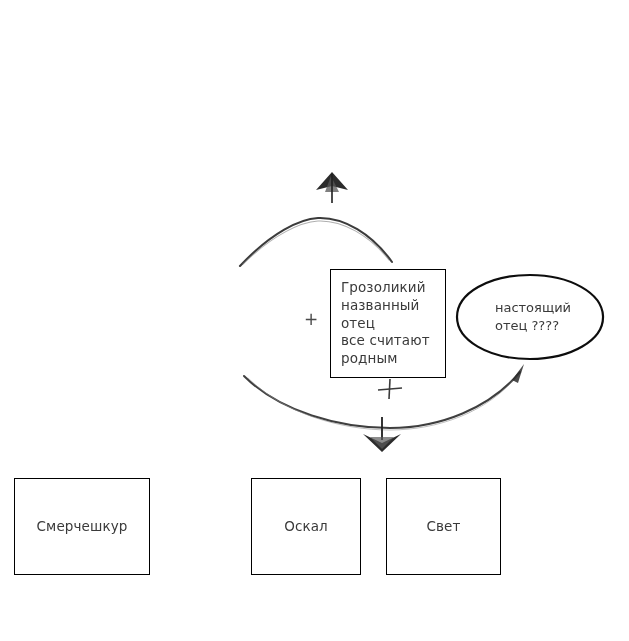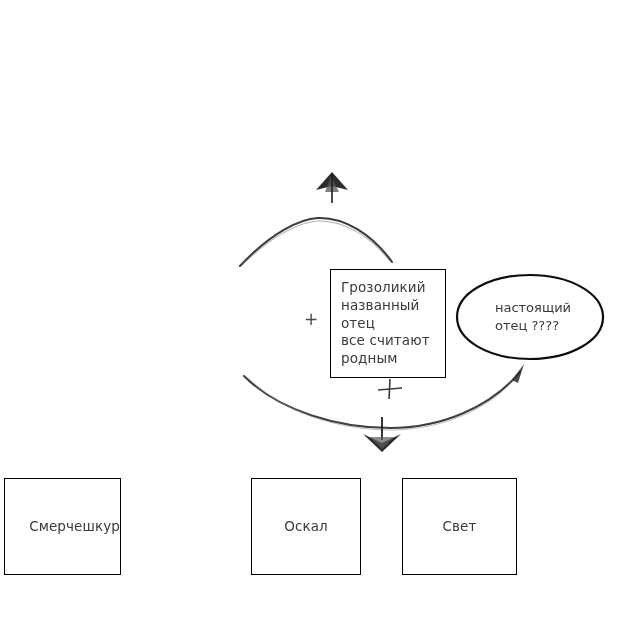--- a/index.html
+++ b/index.html
@@ -145,26 +145,26 @@
       <path d="M 76 3
                C 116 3 148 21 149 44
                C 150 68 117 87 76 87
                C 34 87 3 68 3 45
                C 3 21 35 3 76 3 Z" fill="#ffffff" stroke="#0d0d0d" stroke-width="2.2" stroke-linejoin="round"></path>
     </svg>
     <span class="box-label ellipse-label">настоящий
 отец ????</span>
   </div>
 
-  <div class="node-box" style="left:4px; top:478px; width:117px; height:97px;justify-content:flex-end;">
+  <div class="node-box" style="left:14px; top:478px; width:136px; height:97px;">
     <span class="box-label">Смерчешкур</span>
   </div>
 
 
   <div class="node-box" style="left:251px; top:478px; width:110px; height:97px;">
     <span class="box-label">Оскал</span>
   </div>
 
-  <div class="node-box" style="left:386px; top:478px; width:115px; height:97px;margin-left:16px;">
+  <div class="node-box" style="left:386px; top:478px; width:115px; height:97px;">
     <span class="box-label">Свет</span>
   </div>
 
 </div>
 
 </body></html>

